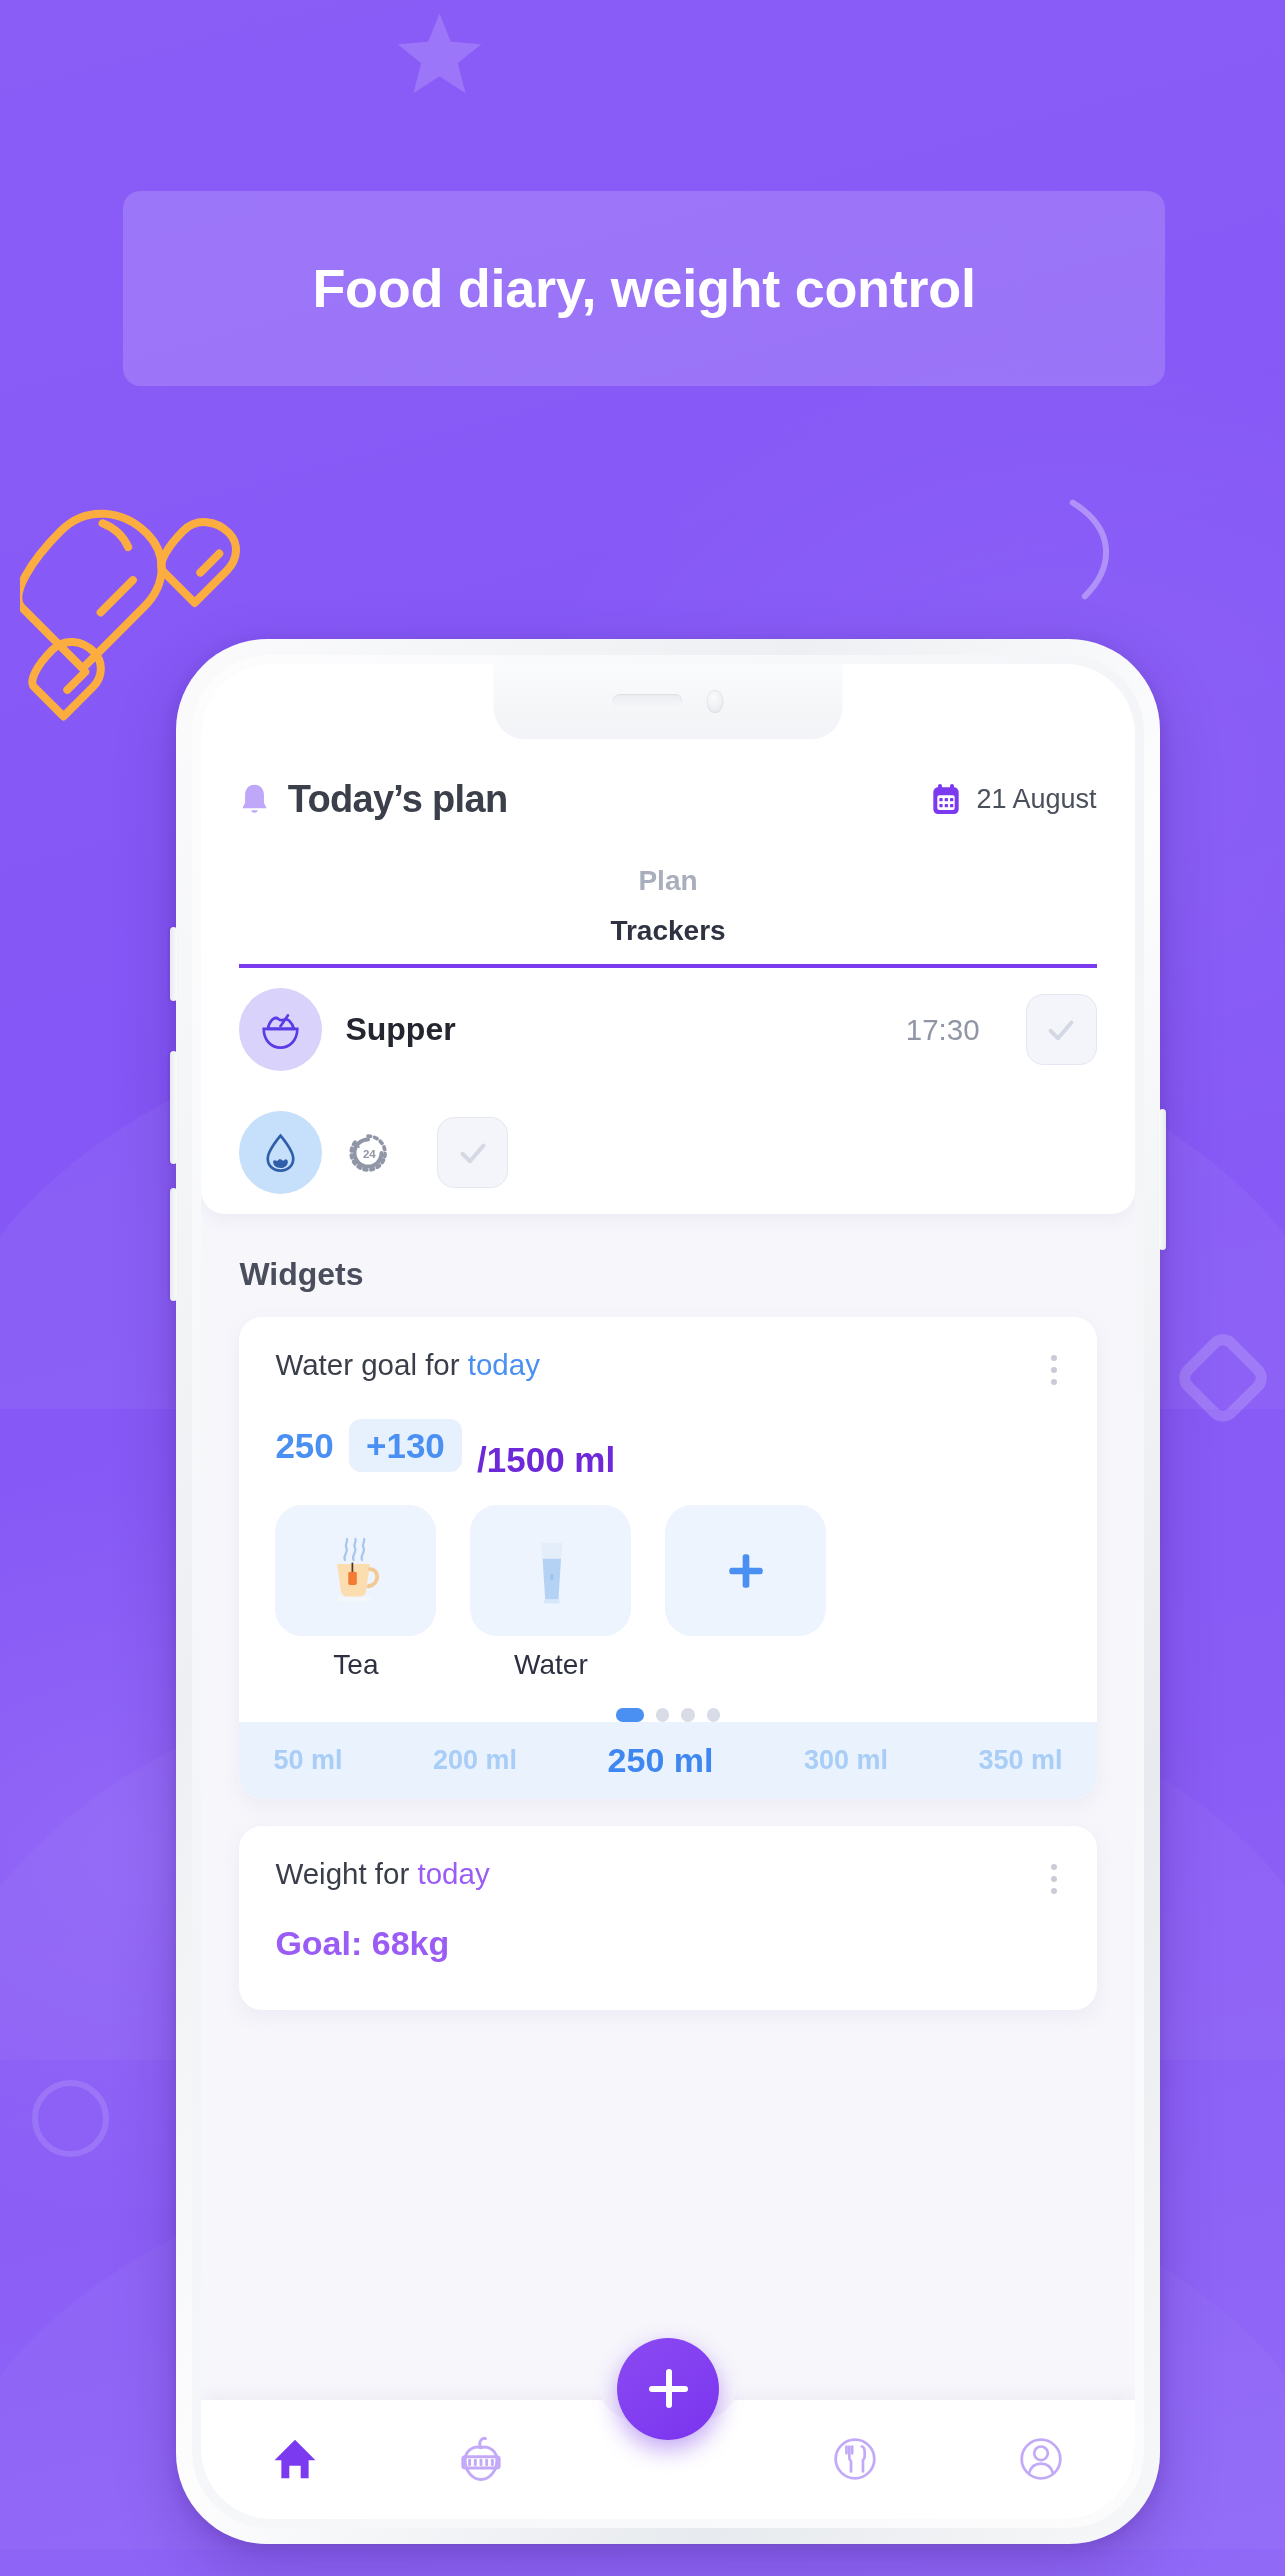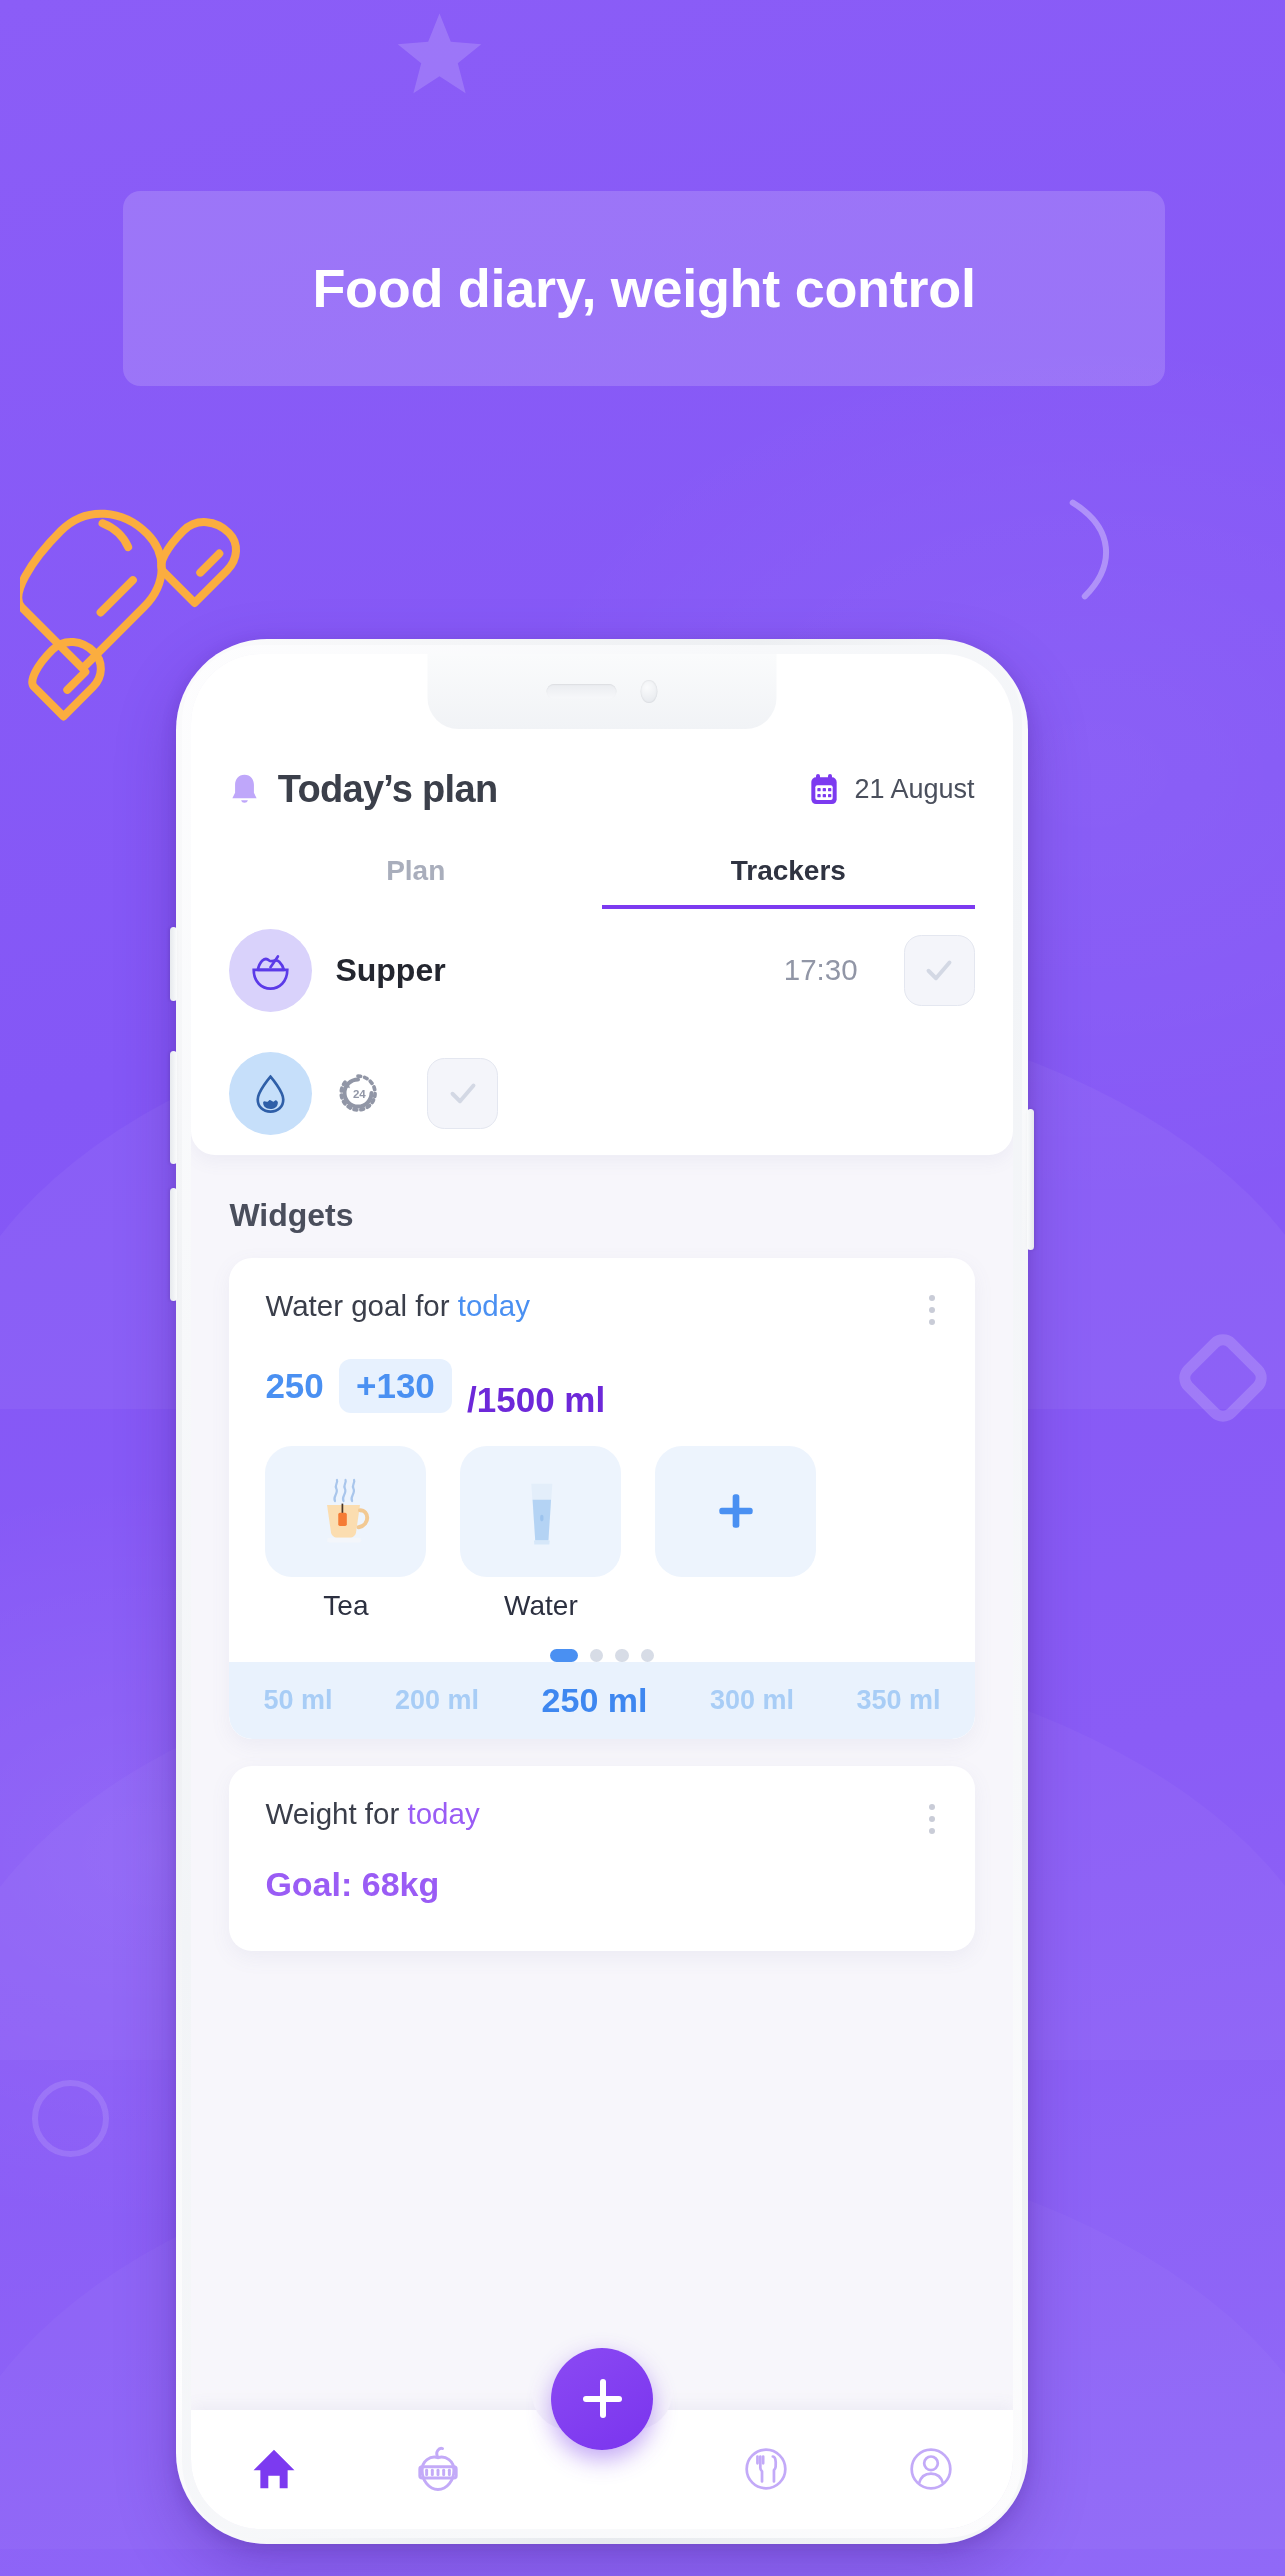--- a/index.html
+++ b/index.html
@@ -61,25 +61,25 @@
     display:flex; align-items:center; justify-content:center;
     text-align:left;
   }
   .banner-text {
     color:#FFFFFF; font-size:54px; font-weight:700; line-height:1.13;
     letter-spacing:-0.3px; padding:0 27px;
   }
 
   
   .phone {
-    position:absolute; left:176px; top:639px; width:852px; height:1905px;
+    position:absolute; left:176px; top:639px; width:984px; height:1905px;
     background:linear-gradient(120deg,#FBFBFC 0%,#EDEFF2 30%,#FDFDFE 52%,#E7EAEE 78%,#F7F8F9 100%);
     border-radius:91px;
     box-shadow:0 23px 60px rgba(60,20,130,.28), 0 4px 14.8px rgba(60,20,130,.18);
-    padding:6px;
+    padding:16px;
   }
   .phone-inner {
     position:relative; width:100%; height:100%;
     background:linear-gradient(130deg,#FDFDFE,#F2F4F7 45%,#FCFCFD);
     border-radius:77px;
     padding:9.4px;
   }
   .screen {
     position:relative; width:100%; height:100%;
     background:#FFFFFF;
@@ -118,21 +118,21 @@
     flex:0 0 auto;
   }
   .header-row { display:flex; align-items:center; justify-content:space-between; }
   .header-left { display:flex; align-items:center; gap:17.4px; }
   .bell-icon { width:31px; height:35px; flex:0 0 auto; }
   .page-title { font-size:38px; font-weight:700; color:#3B3F4A; letter-spacing:-0.7px; }
   .header-right { display:flex; align-items:center; gap:14.8px; }
   .cal-icon { width:32px; height:34px; flex:0 0 auto; }
   .date-label { font-size:27px; color:#4A4F5C; font-weight:400; }
 
-  .tabs { display:flex; margin-top:44px; }
+  .tabs { display:flex; margin-top:44px;flex-direction:column; }
   .tab { flex:1; text-align:center; padding-bottom:17.4px; font-size:28px; font-weight:600; }
   .tab.inactive { color:#A9AEBC; }
   .tab.active { color:#2F3341; border-bottom:4.7px solid #7C3AF0; }
 
   .app-body { flex:1 1 auto; overflow:hidden; background:#F7F6FB; padding:0 38px; }
 
   
   .tracker-card {
     background:#FFFFFF; border-radius:0 0 24px 24px;
     margin:0 -38px; padding:0 38px;

